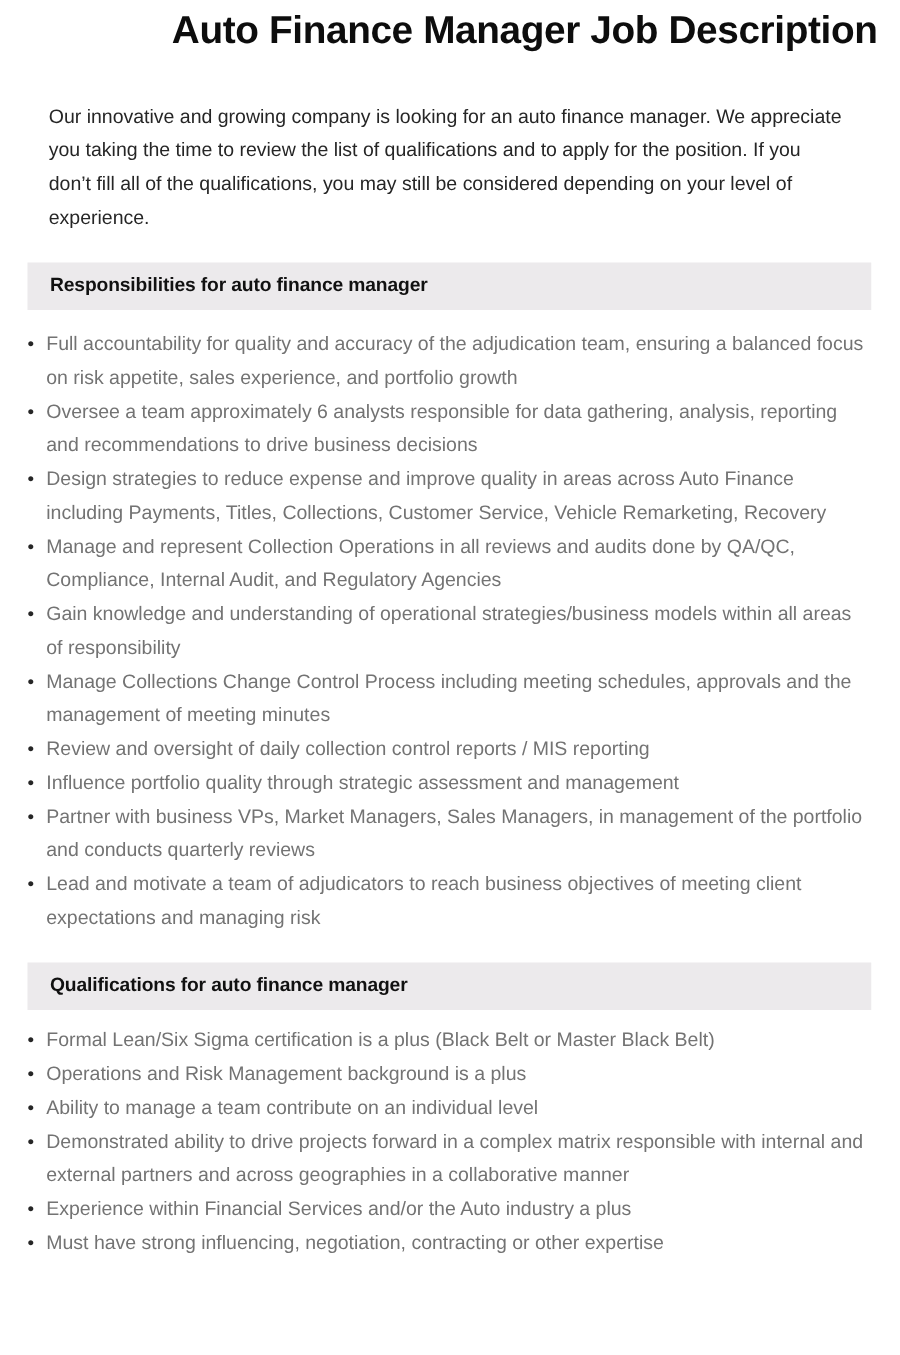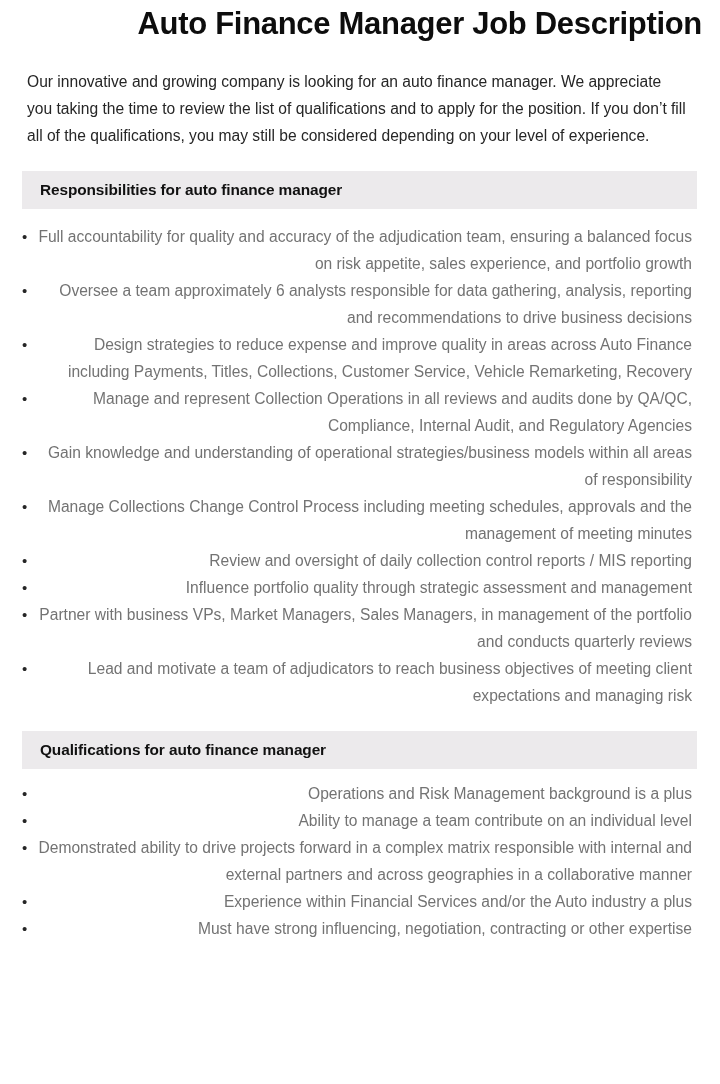--- a/index.html
+++ b/index.html
@@ -25,30 +25,29 @@
     font-size: 31px;
     font-weight: bold;
     text-align: right;
     letter-spacing: -0.3px;
     color: #0d0d0d;
     margin: 0;
     padding: 4px 18px 0 18px;
     line-height: 40px;
   }
   .intro {
-    margin: 4px;
+    margin: 16px;
     padding: 20px 28px 0 23px;
     font-size: 15.6px;
     line-height: 27px;
     color: #262626;
     text-align: left;
   }
   .section {
     margin: 0;
-    text-align: right;
   }
   .section-header {
     margin: 22px 23px 0 22px;
     background: #ECEAEC;
     padding: 9px 0 9px 18px;
     box-sizing: border-box;
     min-height: 38px;
     display: flex;
     align-items: center;
   }
@@ -115,20 +114,21 @@
       <li>Lead and motivate a team of adjudicators to reach business objectives of meeting client expectations and managing risk</li>
     </ul>
   </div>
 
   <div class="section section-qual">
     <div class="section-header">
       <span class="section-header-title">Qualifications for auto finance manager</span>
     </div>
     <div class="list-top-gap"></div>
     <ul class="bullets">
+      <li>Formal Lean/Six Sigma certification is a plus (Black Belt or Master Black Belt)</li>
       <li>Operations and Risk Management background is a plus</li>
       <li>Ability to manage a team contribute on an individual level</li>
       <li>Demonstrated ability to drive projects forward in a complex matrix responsible with internal and external partners and across geographies in a collaborative manner</li>
       <li>Experience within Financial Services and/or the Auto industry a plus</li>
       <li>Must have strong influencing, negotiation, contracting or other expertise</li>
     </ul>
   </div>
 
 </div>
 

